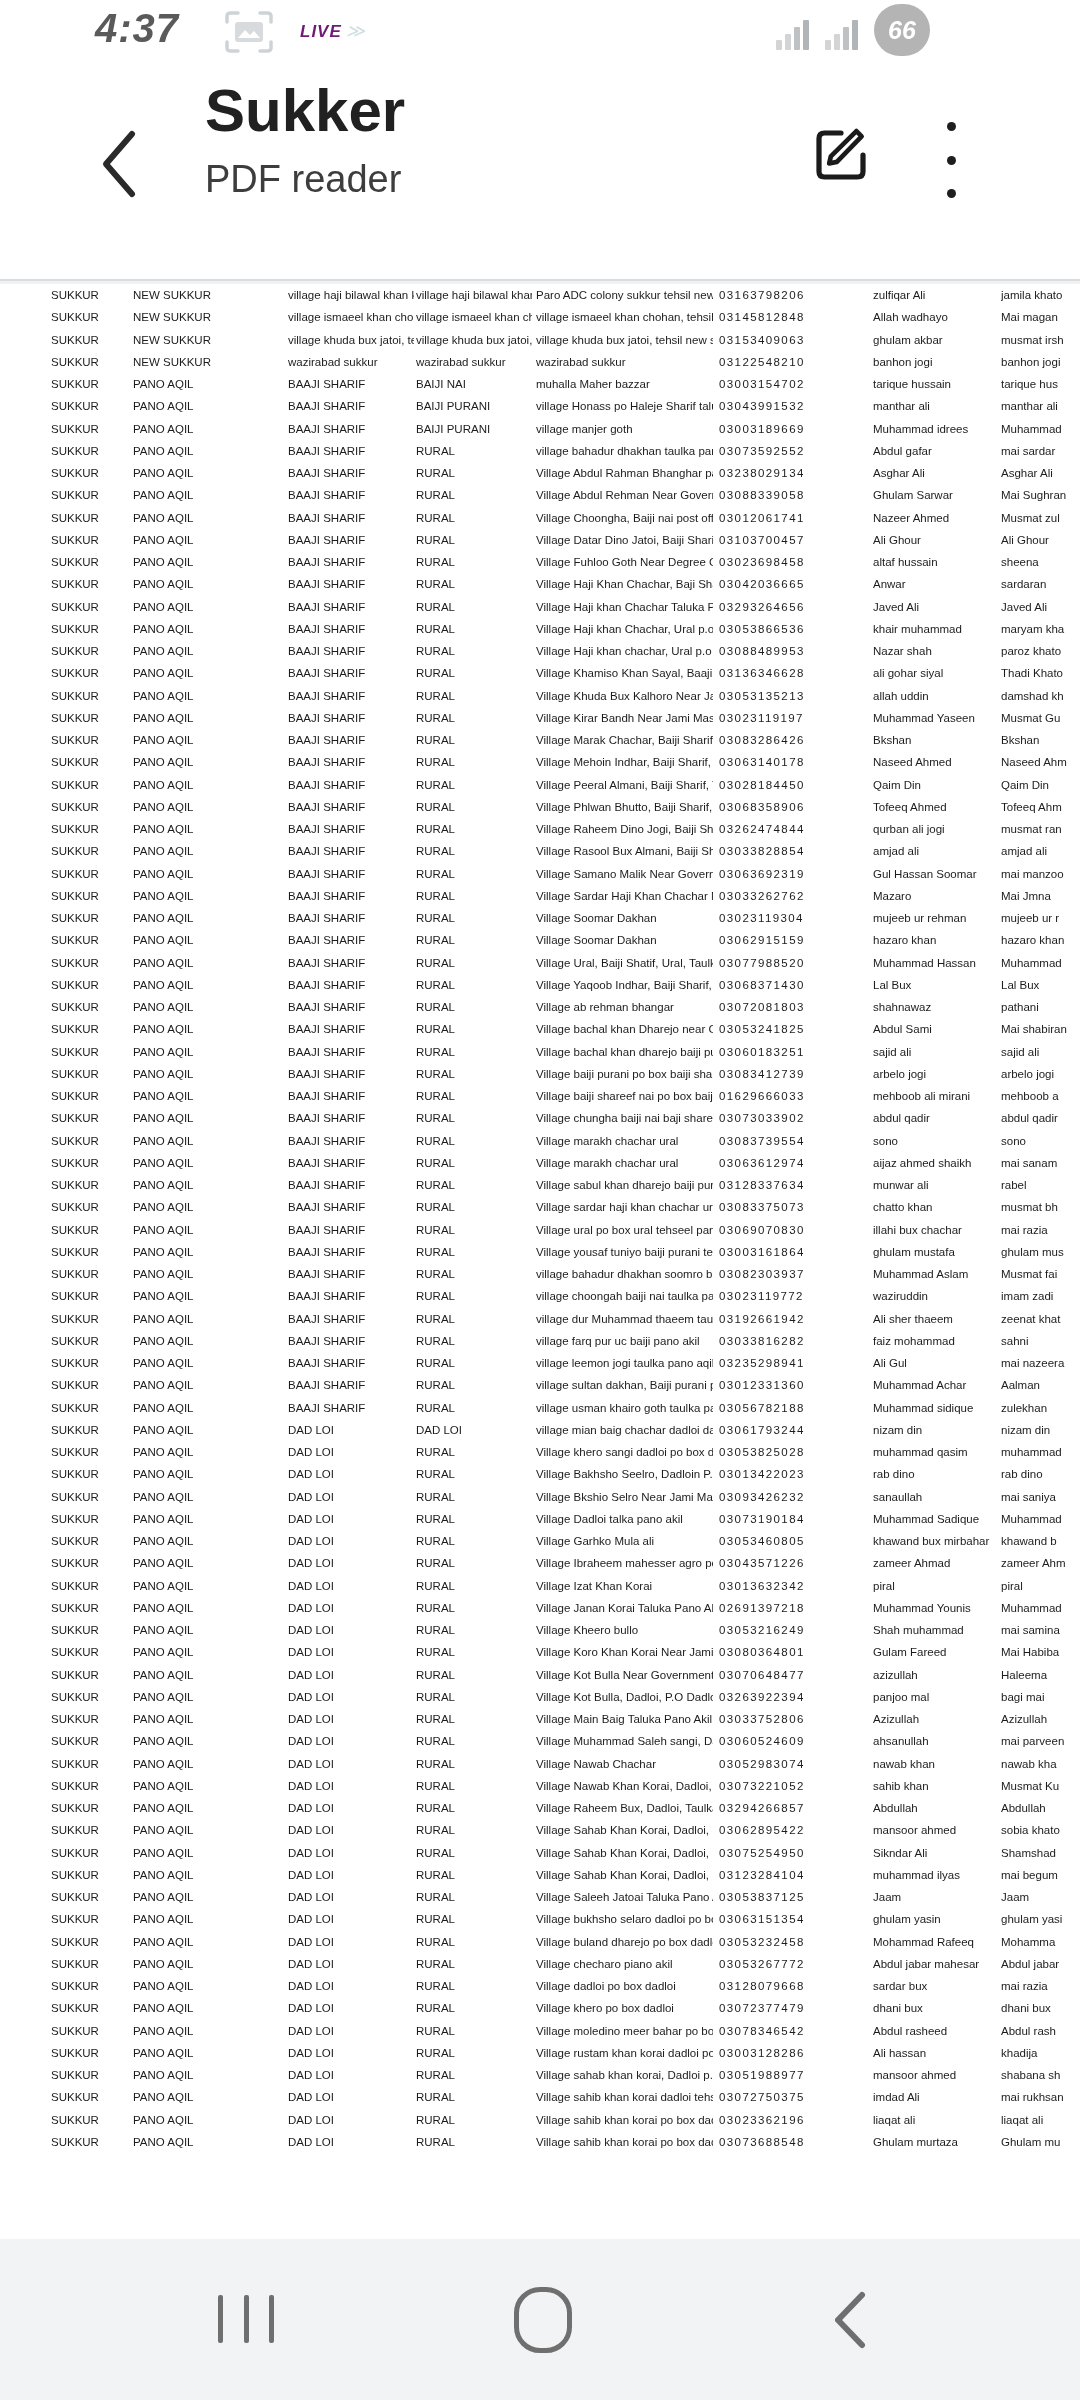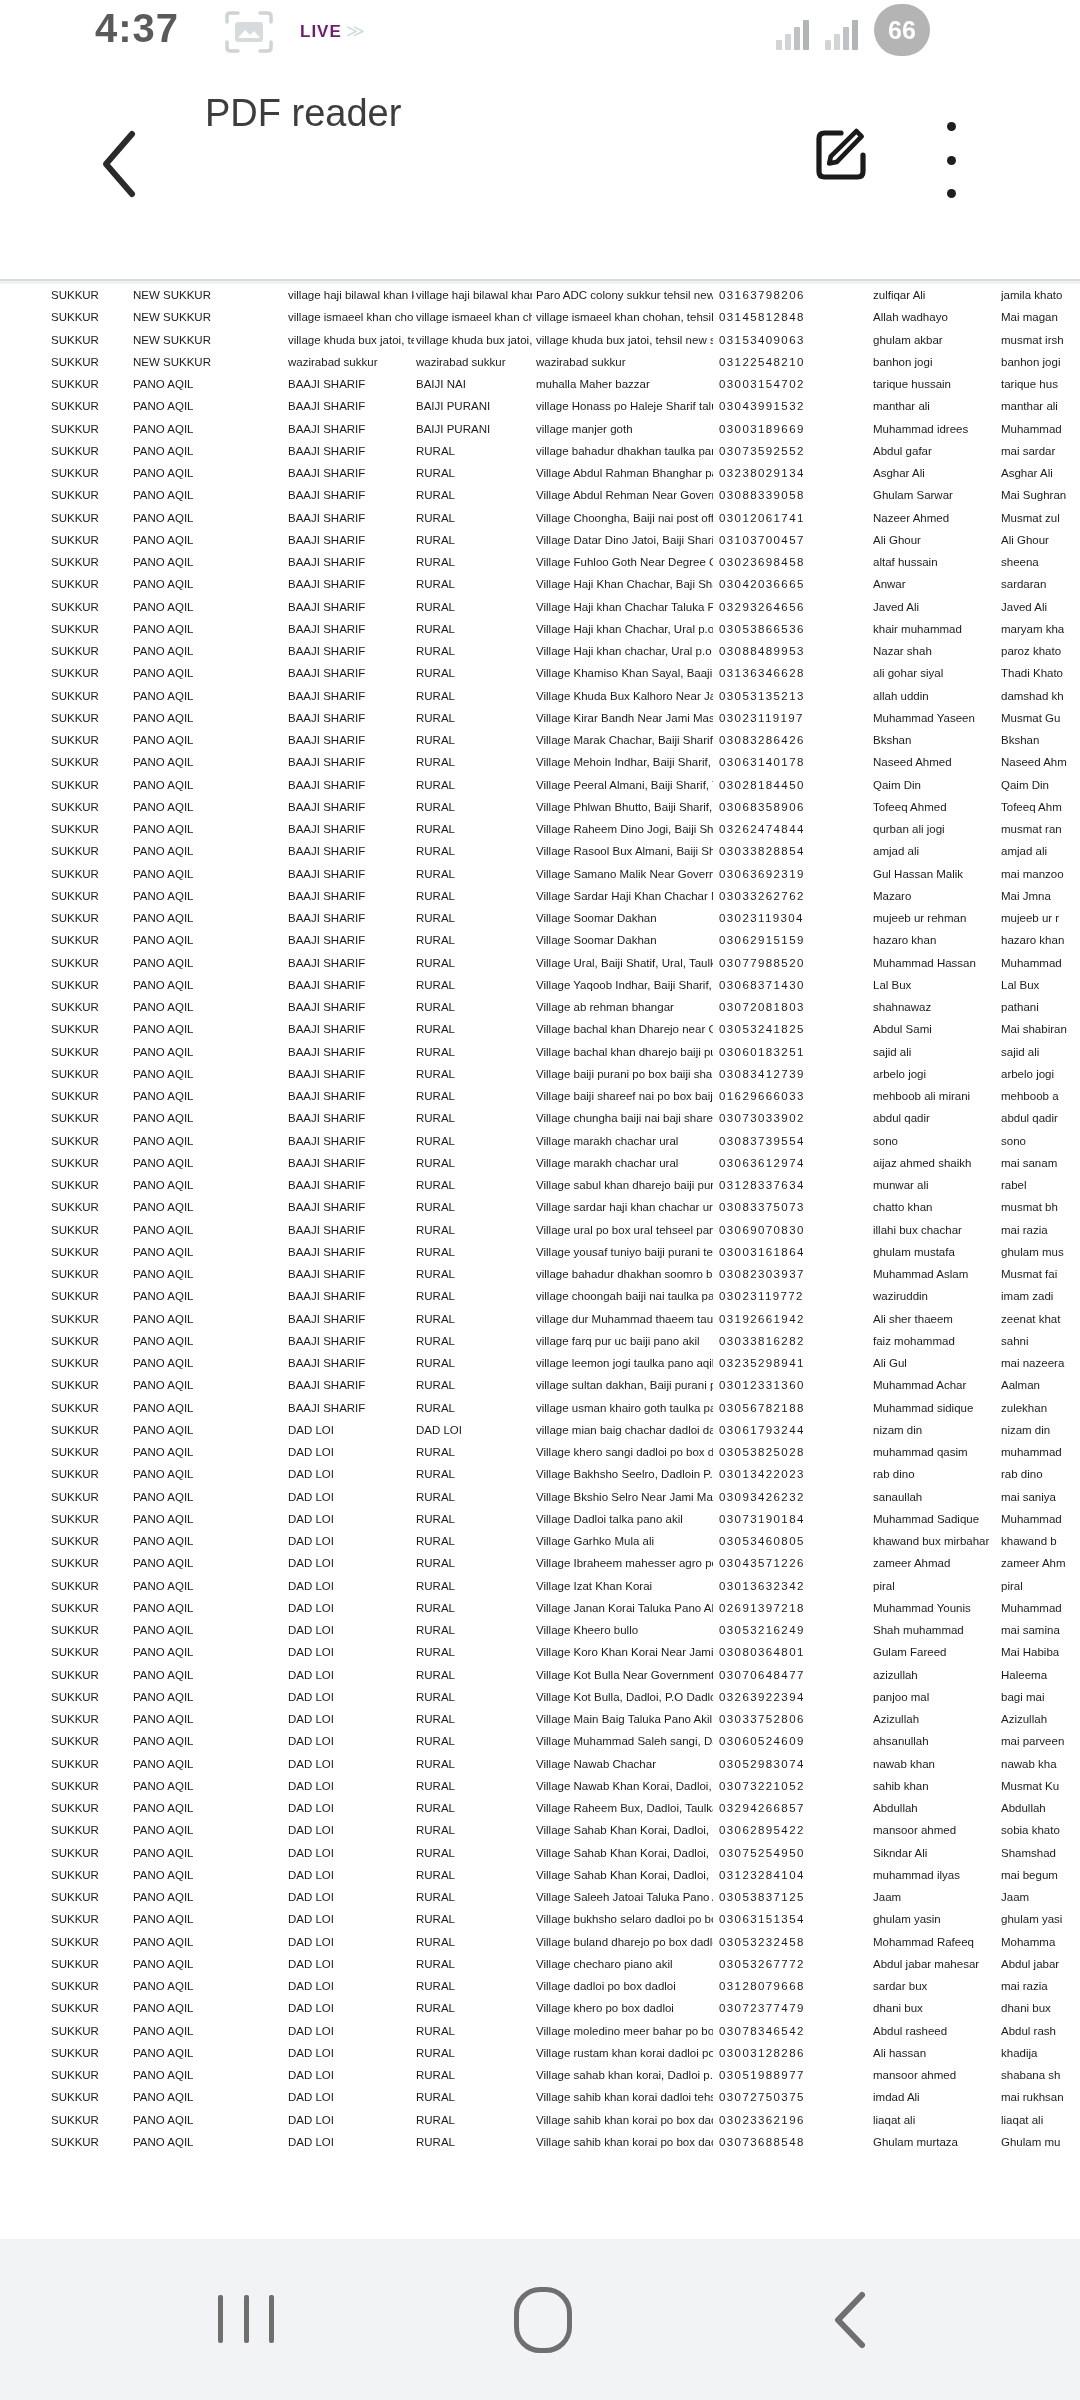--- a/index.html
+++ b/index.html
@@ -1,20 +1,20 @@
 <!DOCTYPE html>
 <html><head>
 <meta charset="utf-8">
 <style>
   html,body{margin:0;padding:0;background:#ffffff;}
   body{width:1080px;height:2400px;position:relative;overflow:hidden;
        font-family:"Liberation Sans",sans-serif;-webkit-font-smoothing:antialiased;}
 
   
-  .statusbar{position:absolute;top:0;left:0;width:960px;height:60px;background:#fff;}
+  .statusbar{position:absolute;top:0;left:0;width:960px;height:60px;background:#fff;font-style:italic;}
   .sb-time{position:absolute;left:95px;top:6px;font-size:40px;font-weight:700;color:#5a5a5a;letter-spacing:1px;}
   .sb-shot{position:absolute;left:224px;top:10px;width:50px;height:44px;}
   .sb-live{position:absolute;left:300px;top:22px;font-size:17px;color:#701a75;font-weight:700;letter-spacing:1px;}
   .sb-live-arrow{position:absolute;left:346px;top:20px;font-size:18px;color:#cfdde0;}
   .sb-right{position:absolute;right:30px;top:8px;height:48px;display:flex;align-items:flex-end;gap:16px;text-align:right;}
   .sig{display:flex;align-items:flex-end;gap:3px;height:34px;margin-bottom:6px;}
   .sig i{display:block;width:6px;background:#d2d4d6;border-radius:1px;}
   .sig i:nth-child(1){height:10px;}.sig i:nth-child(2){height:16px;}
   .sig i:nth-child(3){height:23px;background:#bfc2c4;}.sig i:nth-child(4){height:30px;background:#b2b5b7;}
   .battery{width:56px;height:52px;border-radius:28px;background:#b4b4b4;color:#fff;
@@ -92,20 +92,21 @@
   </div>
 </div>
 
 <div class="appbar">
   <div class="back-btn">
     <svg width="56" height="76" viewBox="0 0 56 76">
       <polyline points="40,8 14,38 40,68" fill="none" stroke="#2a2a2a" stroke-width="6" stroke-linecap="round" stroke-linejoin="round"></polyline>
     </svg>
   </div>
   <div class="titles">
+    <div class="title">Sukker</div>
     <div class="subtitle">PDF reader</div>
   </div>
   <div class="edit-btn">
     <svg width="66" height="66" viewBox="0 0 24 24">
       <path d="M12 4 H6 Q4 4 4 6 v12 q0 2 2 2 h12 q2 0 2-2 v-6" fill="none" stroke="#1b1b1b" stroke-width="1.9" stroke-linecap="round"></path>
       <path d="M10.5 14.5 L19.5 5.2 l-1.9-1.9 -9.3 9.2 -0.6 2.6 z" fill="none" stroke="#1b1b1b" stroke-width="1.7" stroke-linejoin="round"></path>
     </svg>
   </div>
   <div class="menu-btn">
       <b></b>
@@ -377,21 +378,21 @@
       <span class="c7">amjad ali</span>
       <span class="c8">amjad ali</span>
     </div>
     <div class="trow">
       <span class="c1">SUKKUR</span>
       <span class="c2">PANO AQIL</span>
       <span class="c3">BAAJI SHARIF</span>
       <span class="c4">RURAL</span>
       <span class="c5">Village Samano Malik Near Government</span>
       <span class="c6">03063692319</span>
-      <span class="c7">Gul Hassan Malik</span>
+      <span class="c7">Gul Hassan Soomar</span>
       <span class="c8">mai manzoo</span>
     </div>
     <div class="trow">
       <span class="c1">SUKKUR</span>
       <span class="c2">PANO AQIL</span>
       <span class="c3">BAAJI SHARIF</span>
       <span class="c4">RURAL</span>
       <span class="c5">Village Sardar Haji Khan Chachar Near Ja</span>
       <span class="c6">03033262762</span>
       <span class="c7">Mazaro</span>

